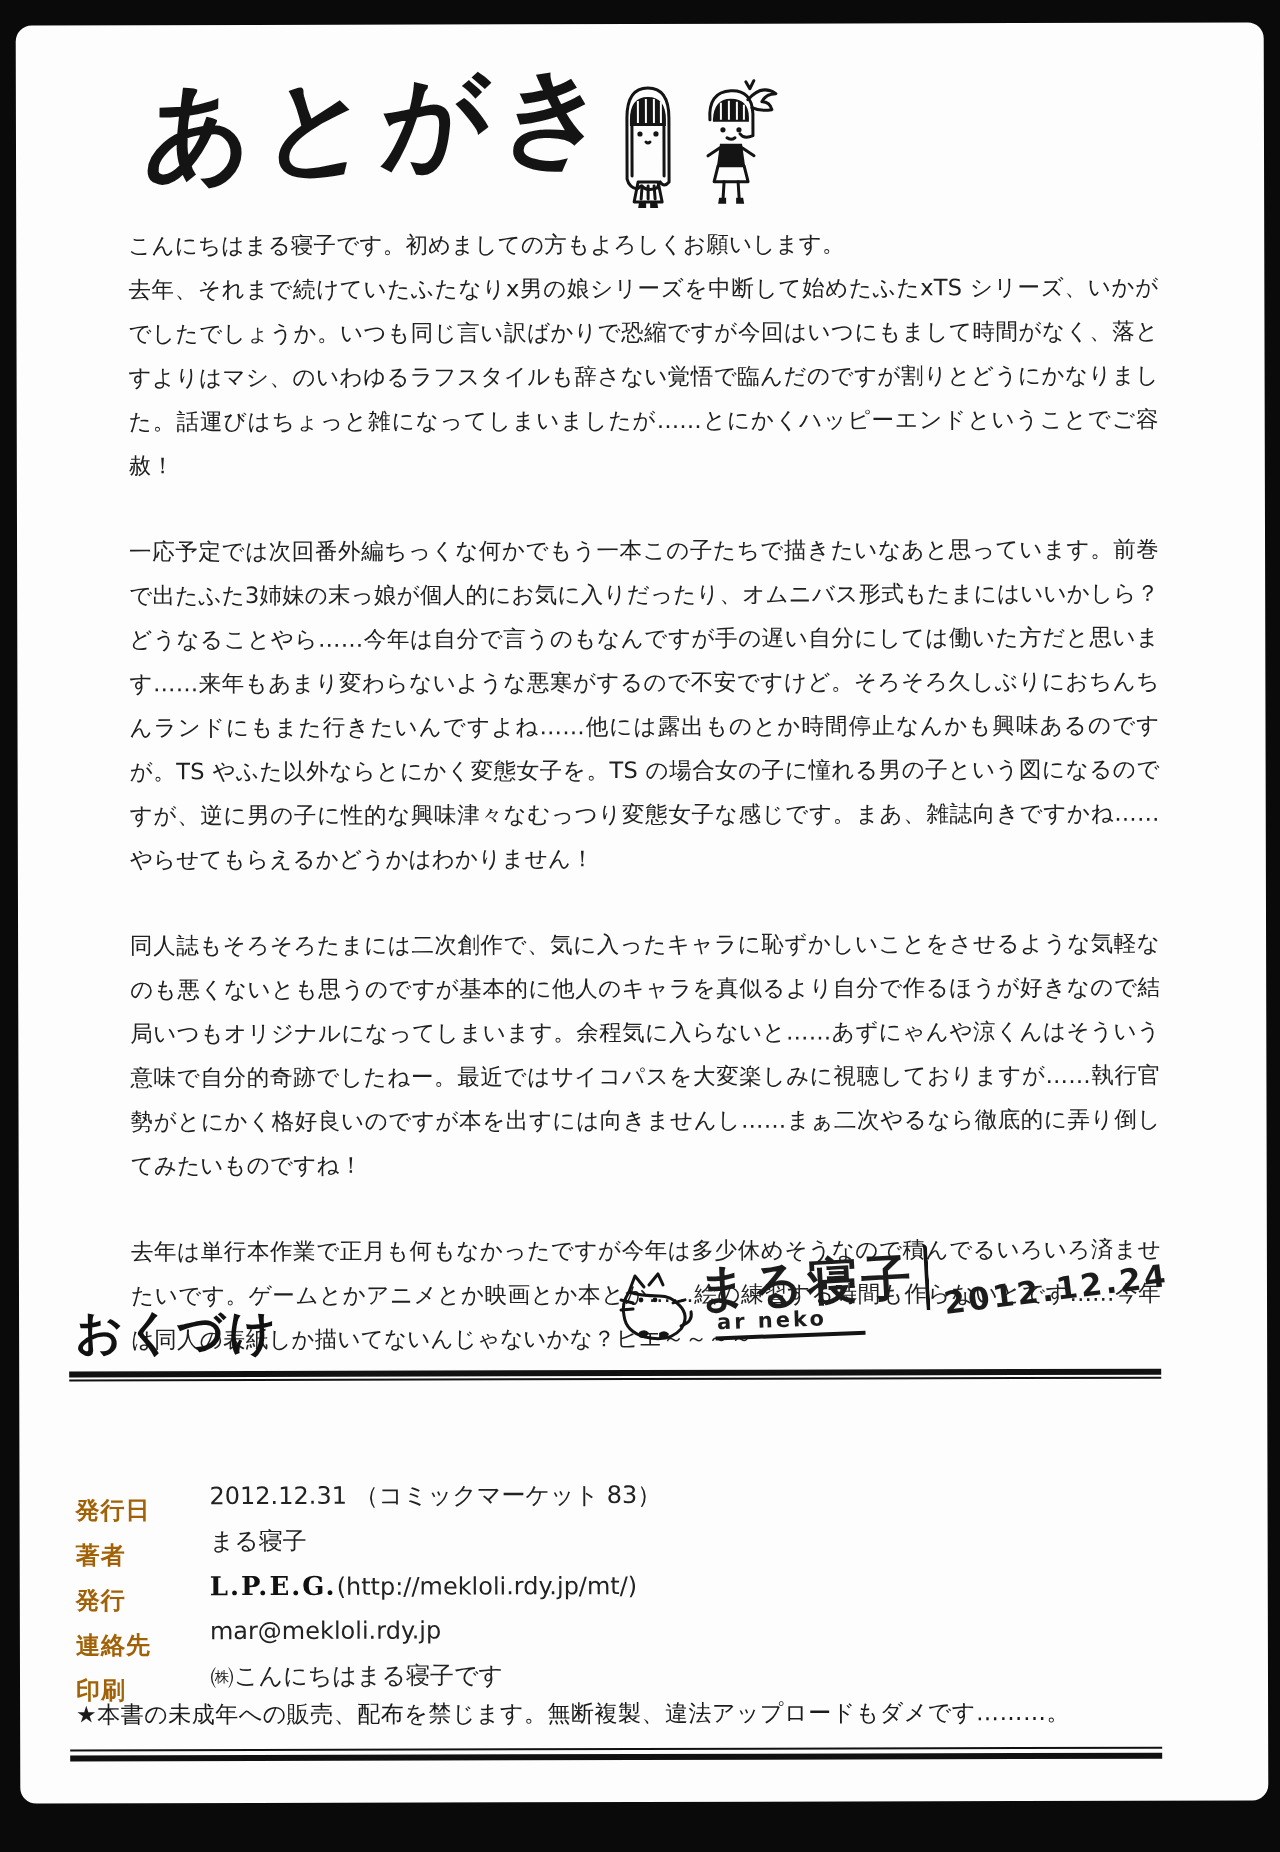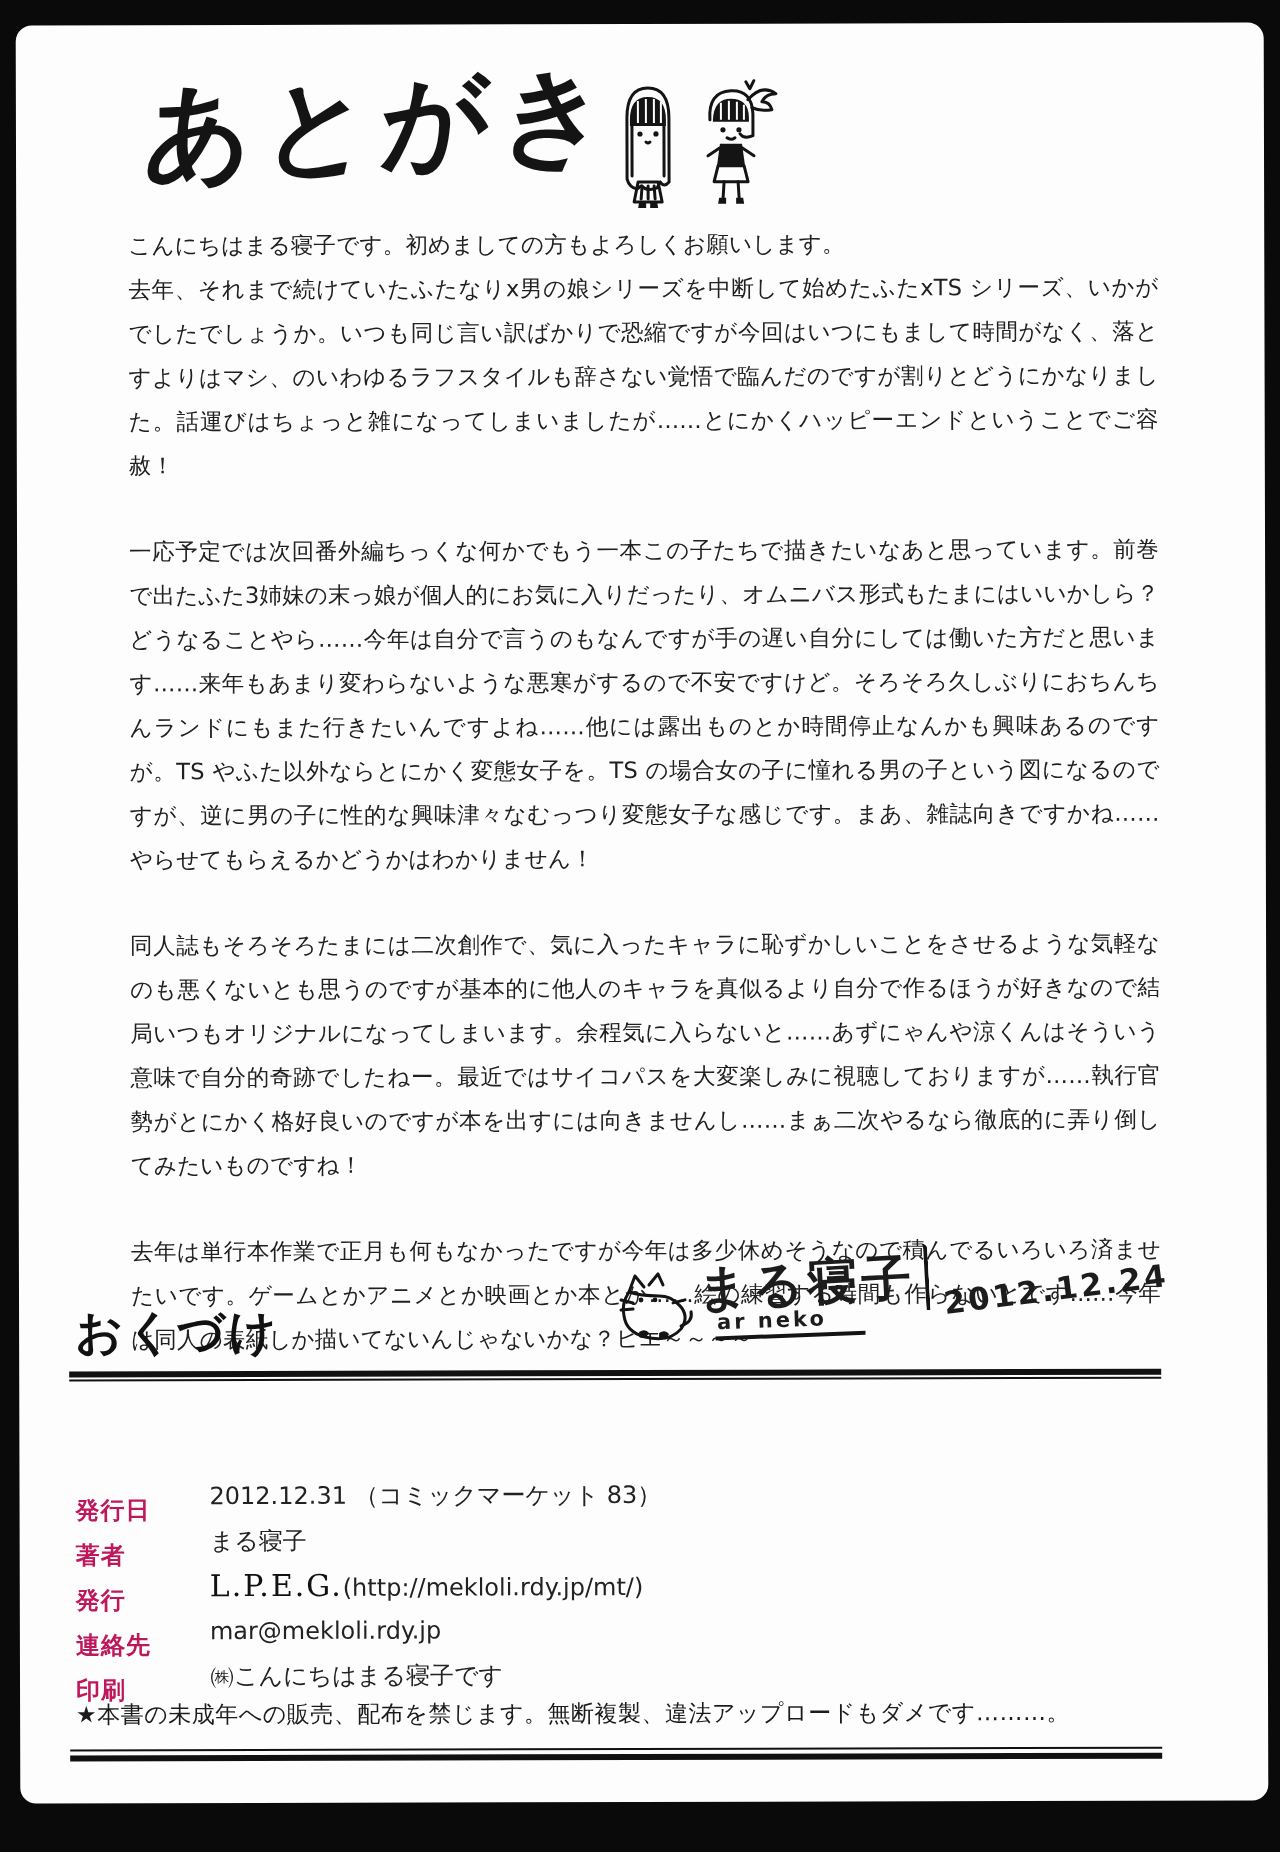--- a/index.html
+++ b/index.html
@@ -56,25 +56,25 @@
   .rule { position:absolute; left:50px; width:1092px; }
   .rule-top { top:1346px; }
   .rule-bottom { top:1724px; }
   .rule .thick { height:6px; background:#111; }
   .rule .thin  { height:2px; background:#111; }
   .rule .sp2   { height:2px; }
   .rule .sp4   { height:4px; }
 
   .colophon-table { position:absolute; left:56px; top:1448px; width:1092px; }
   .colophon-row { display:flex; align-items:center; height:45px; font-size:24px; }
-  .colophon-label { width:118px; font-weight:bold; color:#be185d; flex:none; letter-spacing:1px;margin-top:28px; }
+  .colophon-label { width:118px; font-weight:bold; color:#a16207; flex:none; letter-spacing:1px;margin-top:28px; }
   .colophon-value { margin-left:16px; color:#222; }
   .brand {
-    font-family:"DejaVu Serif", serif; font-weight:normal;
-    font-size:30px; letter-spacing:2px; color:#111;
+    font-family:"DejaVu Serif", serif; font-weight:bold;
+    font-size:26px; letter-spacing:2px; color:#111;
   }
   .notice { position:absolute; left:56px; top:1674px; font-size:23px; color:#1b1b1b; letter-spacing:0.5px; }
 
   svg .ln { fill:none; stroke:#141414; stroke-width:3; stroke-linecap:round; stroke-linejoin:round; }
   svg .fl { fill:#141414; stroke:none; }
   svg .wln { fill:none; stroke:#fdfdfd; stroke-width:2; }
 </style>
 </head>
 <body>
 

